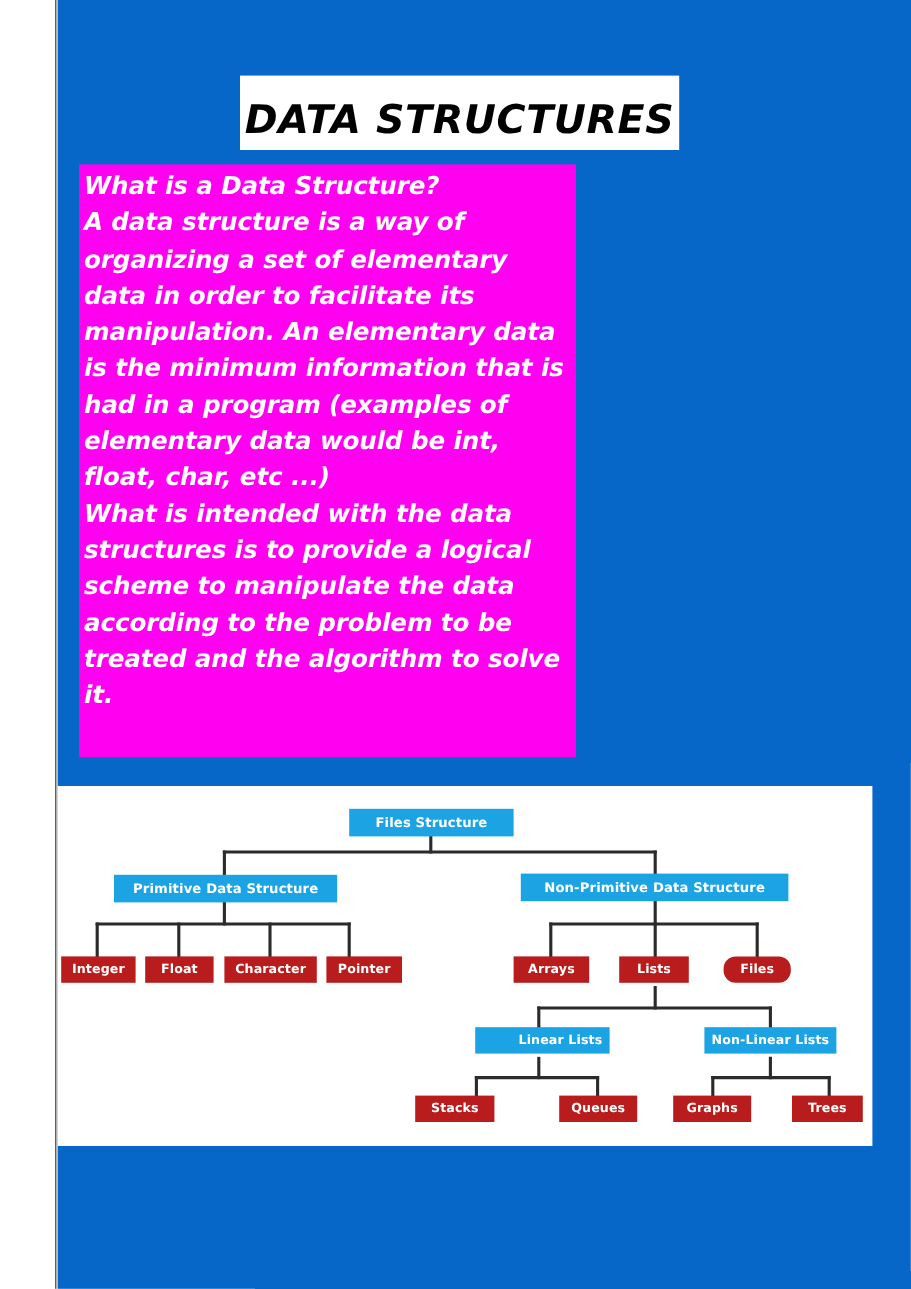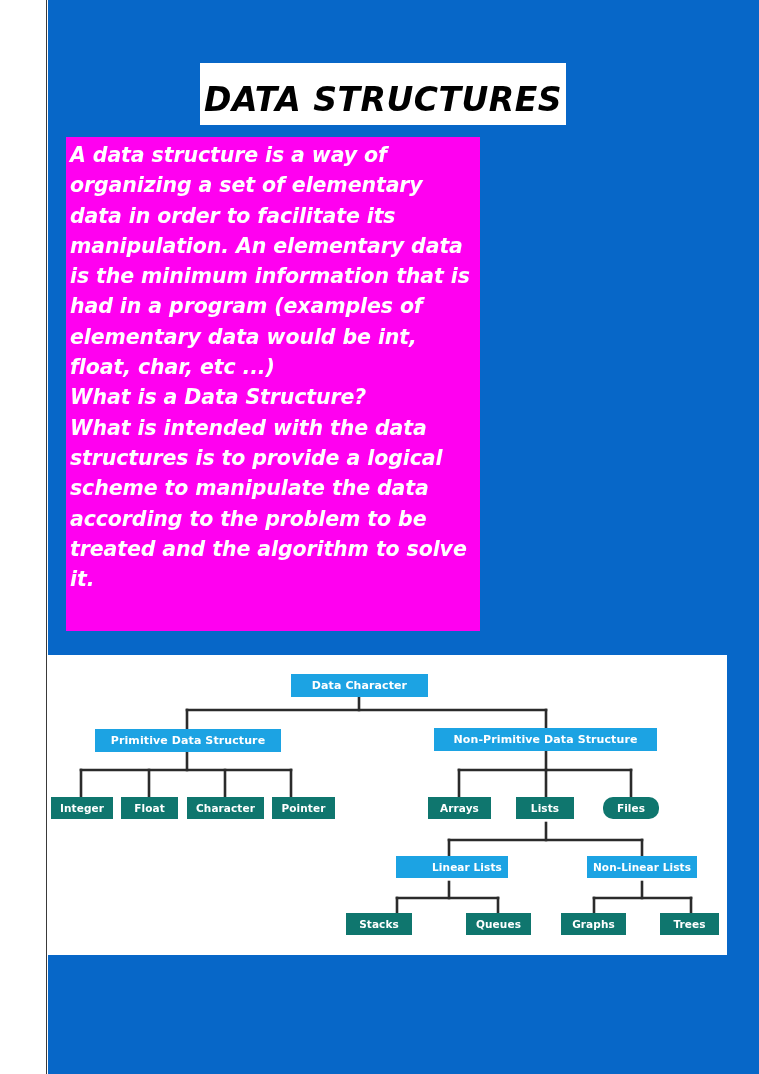--- a/index.html
+++ b/index.html
@@ -110,38 +110,38 @@
     justify-content: center;
     color: #ffffff;
     font-family: "DejaVu Sans", sans-serif;
     font-weight: bold;
     font-size: 11px;
     letter-spacing: 0.1px;
     white-space: nowrap;
     height: 23px;
   }
   .node.blue  { background: #1ca3e3; }
-  .node.green { background: #0f766e; }
+  .node.green { background: #b91c1c; }
   .node.small { font-size: 10.5px; height: 22px; }
 </style>
 </head>
 <body>
 
 <div id="slide-root">
 
   <div id="blue-canvas"></div>
   <div id="left-margin"></div>
 
   <div id="title-box">
     <div id="title-text">DATA STRUCTURES</div>
   </div>
 
   <div id="definition-box">
+    <p>What is a Data Structure?</p>
     <p>A data structure is a way of organizing a set of elementary data in order to facilitate its manipulation. An elementary data is the minimum information that is had in a program (examples of elementary data would be int, float, char, etc ...)</p>
-    <p>What is a Data Structure?</p>
     <p>What is intended with the data structures is to provide a logical scheme to manipulate the data according to the problem to be treated and the algorithm to solve it.</p>
   </div>
 
   <div id="diagram-panel">
 
     <svg id="diagram-svg" viewBox="0 0 679 300" preserveAspectRatio="none">
       <g stroke="#2b2b2b" stroke-width="2.6" fill="none" stroke-linecap="square">
 
         <path d="M311 42 L311 55"></path>
         <path d="M139 55 L498 55"></path>
@@ -171,21 +171,21 @@
         <path d="M349 243 L349 258"></path>
         <path d="M450 243 L450 258"></path>
 
         <path d="M594 227 L594 243"></path>
         <path d="M546 243 L643 243"></path>
         <path d="M546 243 L546 258"></path>
         <path d="M643 243 L643 258"></path>
       </g>
     </svg>
 
-    <div class="node blue" style="left:243px; top:19px; width:137px;">Data Character</div>
+    <div class="node blue" style="left:243px; top:19px; width:137px;">Files Structure</div>
 
     <div class="node blue" style="left:47px; top:74px; width:186px;">Primitive Data Structure</div>
     <div class="node blue" style="left:386px; top:73px; width:223px;">Non-Primitive Data Structure</div>
 
     <div class="node green small" style="left:3px; top:142px; width:62px;">Integer</div>
     <div class="node green small" style="left:73px; top:142px; width:57px;">Float</div>
     <div class="node green small" style="left:139px; top:142px; width:77px;">Character</div>
     <div class="node green small" style="left:224px; top:142px; width:63px;">Pointer</div>
 
     <div class="node green small" style="left:380px; top:142px; width:63px;">Arrays</div>

